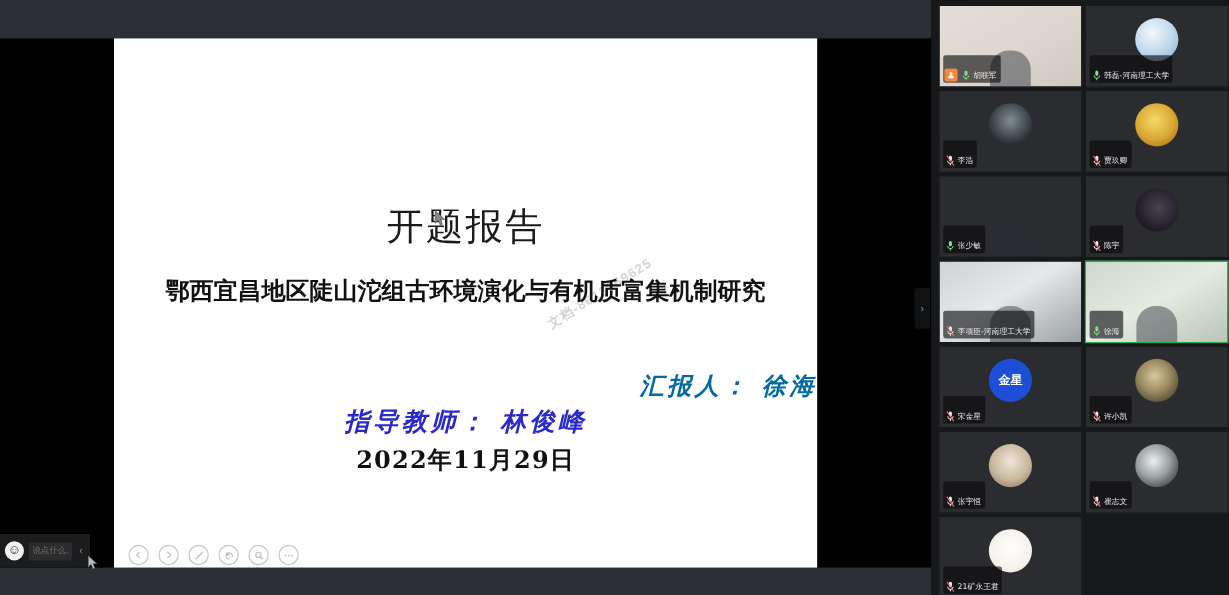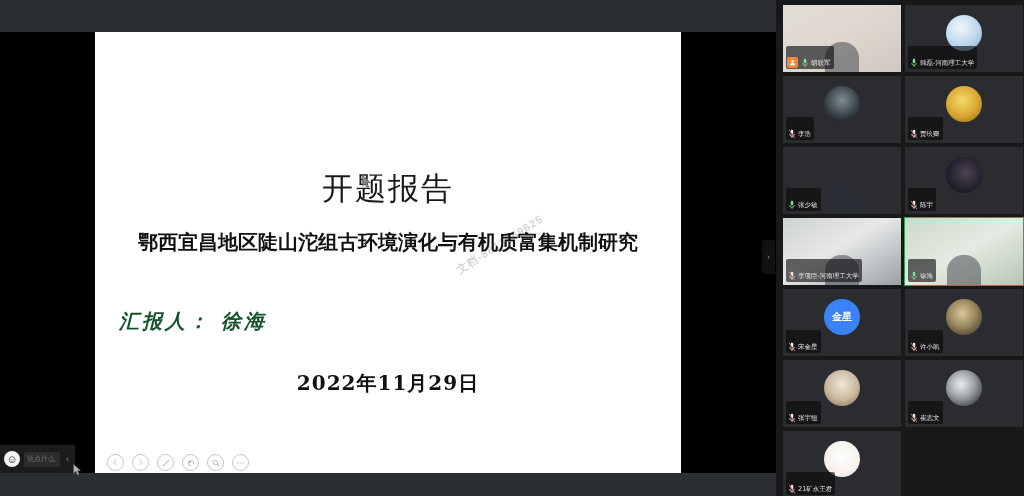--- a/index.html
+++ b/index.html
@@ -42,23 +42,23 @@
     font-weight: 400;
   }
   #slide-subtitle {
     position: absolute; left: 0; right: 0; top: 197px;
     text-align: center;
     font-family: "DejaVu Sans", "Liberation Sans", sans-serif;
     font-size: 20px; color: #111; font-weight: 700; letter-spacing: 0px;
   }
   #slide-presenter {
     position: absolute; left: 0; right: 0; top: 276px;
-    text-align: left;
+    text-align: right;
     font-family: "DejaVu Serif", "Liberation Serif", serif;
-    font-size: 20px; color: #14532d; font-weight: 700;
+    font-size: 20px; color: #0369a1; font-weight: 700;
     font-style: italic; letter-spacing: 3px; padding-left: 24px;
   }
   #slide-advisor {
     position: absolute; left: 0; right: 0; top: 305px;
     text-align: center;
     font-family: "DejaVu Serif", "Liberation Serif", serif;
     font-size: 21px; color: #2b29c9; font-weight: 700;
     font-style: italic; letter-spacing: 3px;
   }
   #slide-date {
@@ -199,20 +199,21 @@
     <div id="slide">
       <div class="slide-inner">
         <div id="slide-watermark">文档-8613269625</div>
 
         <div id="slide-title">开题报告</div>
 
         <div id="slide-subtitle">鄂西宜昌地区陡山沱组古环境演化与有机质富集机制研究</div>
 
         <div id="slide-presenter">汇报人： 徐海</div>
 
+        <div id="slide-advisor">指导教师： 林俊峰</div>
 
         <div id="slide-date">2022年11月29日</div>
 
         <div id="slide-cursor">
           <svg width="10" height="14" viewBox="0 0 10 14">
             <path d="M0.5,0.5 L0.5,11 L3.2,8.4 L5,12.8 L6.7,12 L5,7.8 L8.6,7.8 Z" fill="#888" stroke="#555" stroke-width="0.6"></path>
           </svg>
         </div>
       </div>
     </div>
@@ -399,21 +400,21 @@
     <path d="M1.8,6 A2.7,2.7 0 0 0 7.2,6" fill="none" stroke="#7fe38f" stroke-width="1"></path>
     <path d="M4.5,8.4 L4.5,10.6" stroke="#7fe38f" stroke-width="1"></path>
 
   </svg>
             </div>
             <span class="pname">徐海</span>
           </div>
         </div>
         <div class="tile">
           <div class="tile-media" style="background: rgb(42, 44, 47);">
-            <div class="avatar" style="background: #3b82f6;">金星</div>
+            <div class="avatar" style="background: #1d4ed8;">金星</div>
           </div>
           <div class="name-badge">
             <div class="mic">
               <svg width="8" height="10" viewBox="0 0 9 12">
     <rect x="3" y="1" width="3" height="5.2" rx="1.5" fill="#f0f1f2"></rect>
     <path d="M1.8,6 A2.7,2.7 0 0 0 7.2,6" fill="none" stroke="#f0f1f2" stroke-width="1"></path>
     <path d="M4.5,8.4 L4.5,10.6" stroke="#f0f1f2" stroke-width="1"></path>
     <path d="M1,1 L8,11" stroke="#ff6b6b" stroke-width="1.1"></path>
   </svg>
             </div>

